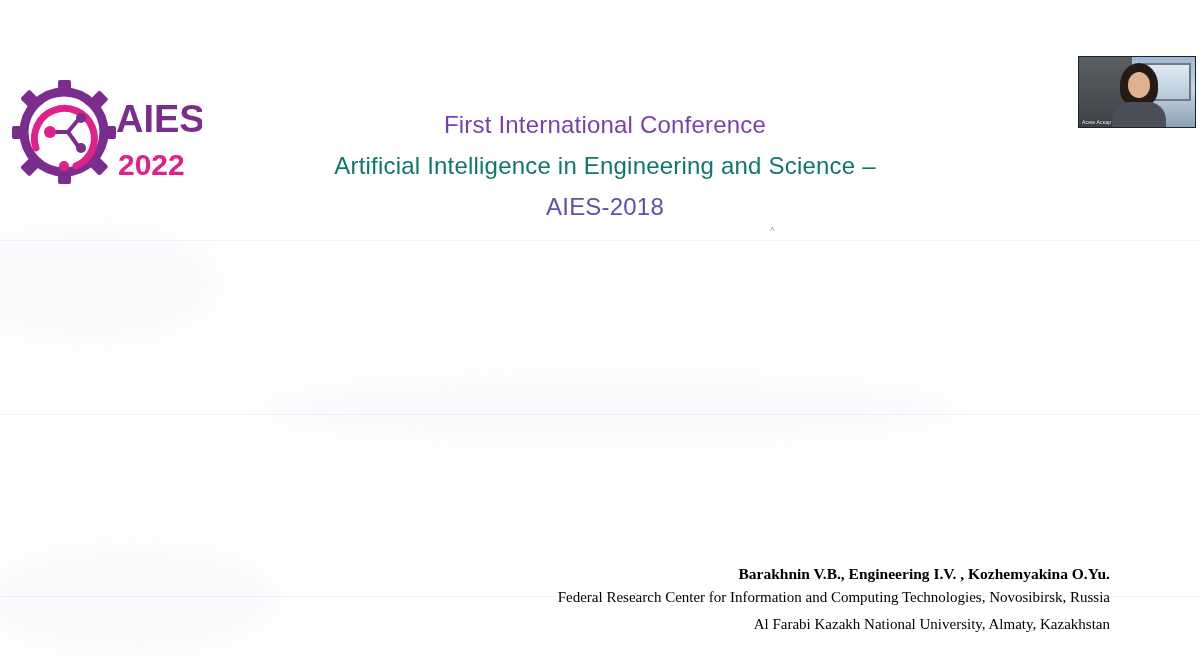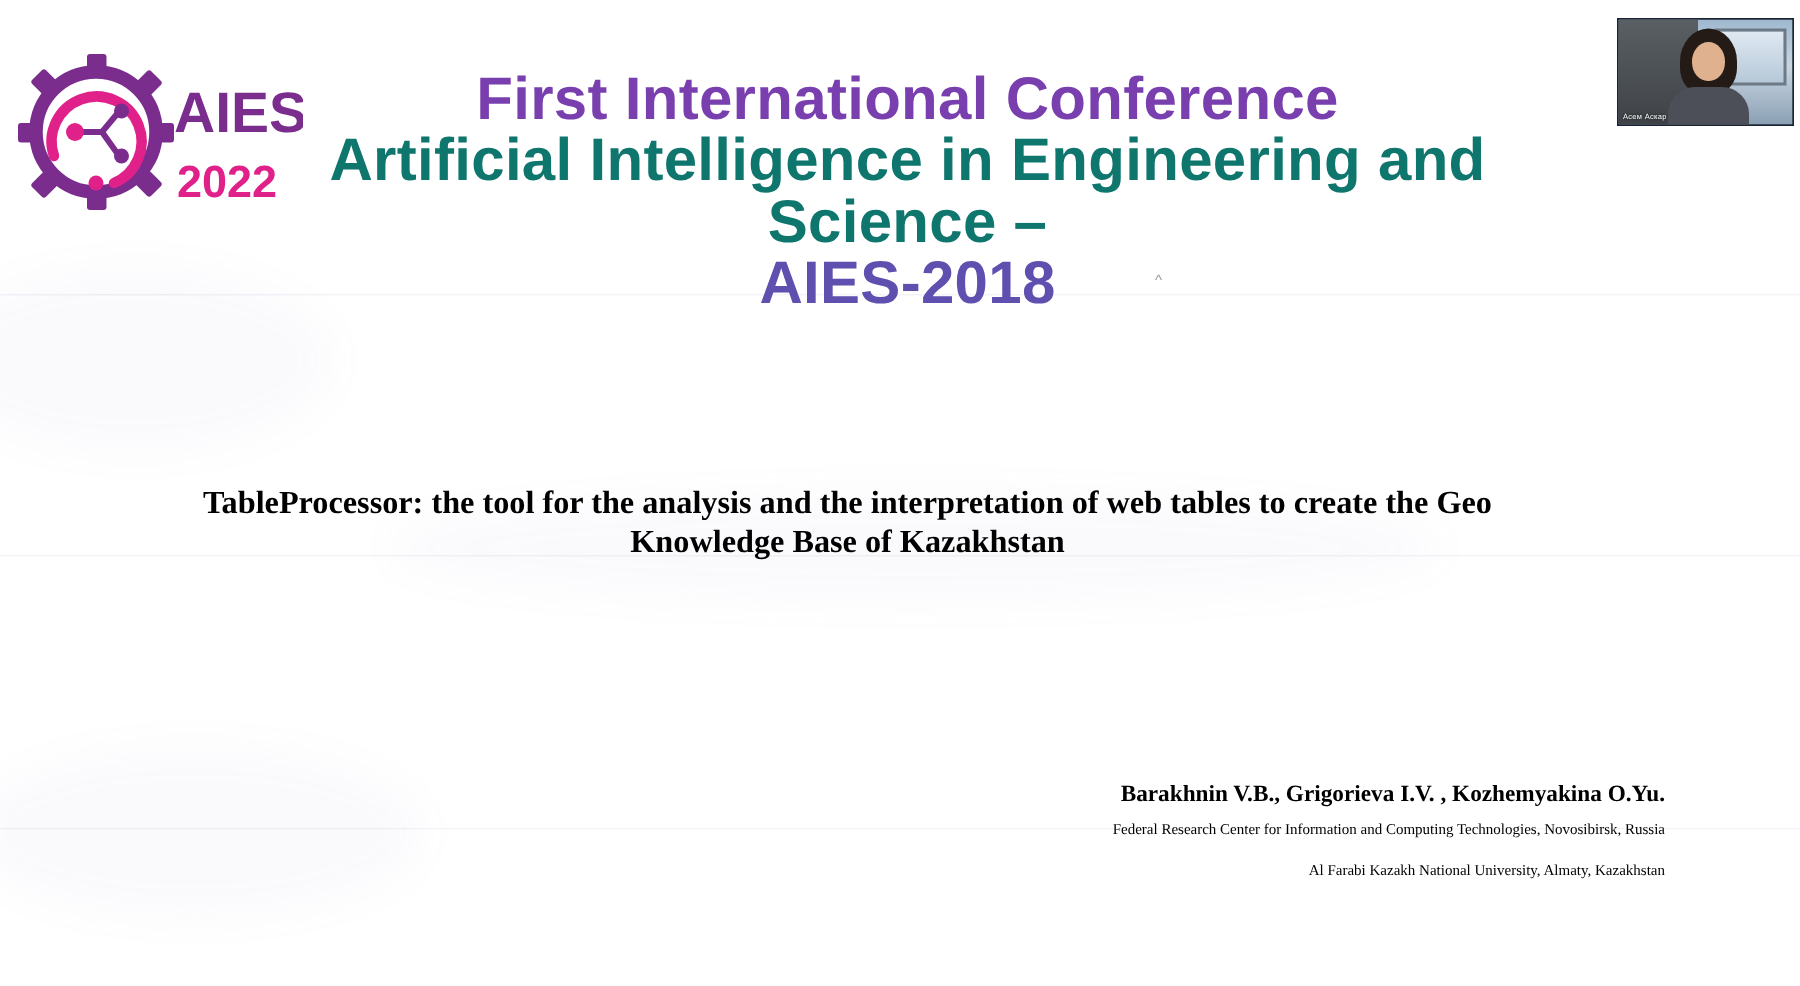--- a/index.html
+++ b/index.html
@@ -13,20 +13,21 @@
     position: relative;
     overflow: hidden;
     font-family: "Liberation Serif", serif;
   }
 
   
   #slide {
     position: absolute;
     inset: 0;
     background: #ffffff;
+    margin-top: 44px;
   }
 
   
   .bg-band {
     position: absolute;
     left: 0;
     width: 100%;
     height: 1px;
     background: rgba(120, 90, 160, 0.07);
   }
@@ -43,26 +44,26 @@
     left: 6px;
     top: 26px;
     width: 196px;
     height: 128px;
   }
 
   
   #conf-title {
     position: absolute;
     left: 210px;
-    top: 46px;
+    top: 60px;
     width: 790px;
     text-align: center;
     font-family: "Liberation Sans", sans-serif;
-    font-weight: bold;
-    font-size: 40px;
+    font-weight: normal;
+    font-size: 24px;
     line-height: 41px;
     color: #7a3fae;
     letter-spacing: 0.2px;
   }
   #conf-title .line2 {
     color: #0f766e;
   }
   #conf-title .line3 {
     color: #5f4fae;
   }
@@ -159,21 +160,21 @@
   }
   #authors .names {
     font-family: "Liberation Serif", serif;
     font-weight: bold;
     font-size: 15.5px;
     line-height: 19px;
     margin: 0;
   }
   #authors .affil {
     font-family: "Liberation Serif", serif;
-    font-size: 10px;
+    font-size: 15px;
     line-height: 17px;
     margin: 6px 0 0 0;
   }
   #authors .affil-2 {
     margin-top: 10px;
   }
   #authors .names-2 {
     margin-top: 12px;
   }
 
@@ -230,24 +231,23 @@
   </div>
 
   <div id="conf-title">
     <div class="line1">First International Conference</div>
     <div class="line2">Artificial Intelligence in Engineering and Science –</div>
     <div class="line3">AIES-2018</div>
   </div>
 
   <div id="cursor-mark">^</div>
 
-  <div id="paper-title">TableProcessor: the tool for the analysis and the interpretation of web tables to create the Geo Knowledge Base of Kazakhstan</div>
 
   <div id="authors">
-    <p class="names">Barakhnin V.B., Grigorieva I.V. , Kozhemyakina O.Yu.</p>
+    <p class="names">Barakhnin V.B., Engineering I.V. , Kozhemyakina O.Yu.</p>
     <p class="affil">Federal Research Center for Information and Computing Technologies, Novosibirsk, Russia</p>
     <p class="affil affil-2">Al Farabi Kazakh National University, Almaty, Kazakhstan</p>
   </div>
 
   <div id="webcam">
     <div class="cam-sky"></div>
     <div class="cam-wall"></div>
     <div class="cam-window"></div>
     <div class="cam-person-hair"></div>
     <div class="cam-person-face"></div>

